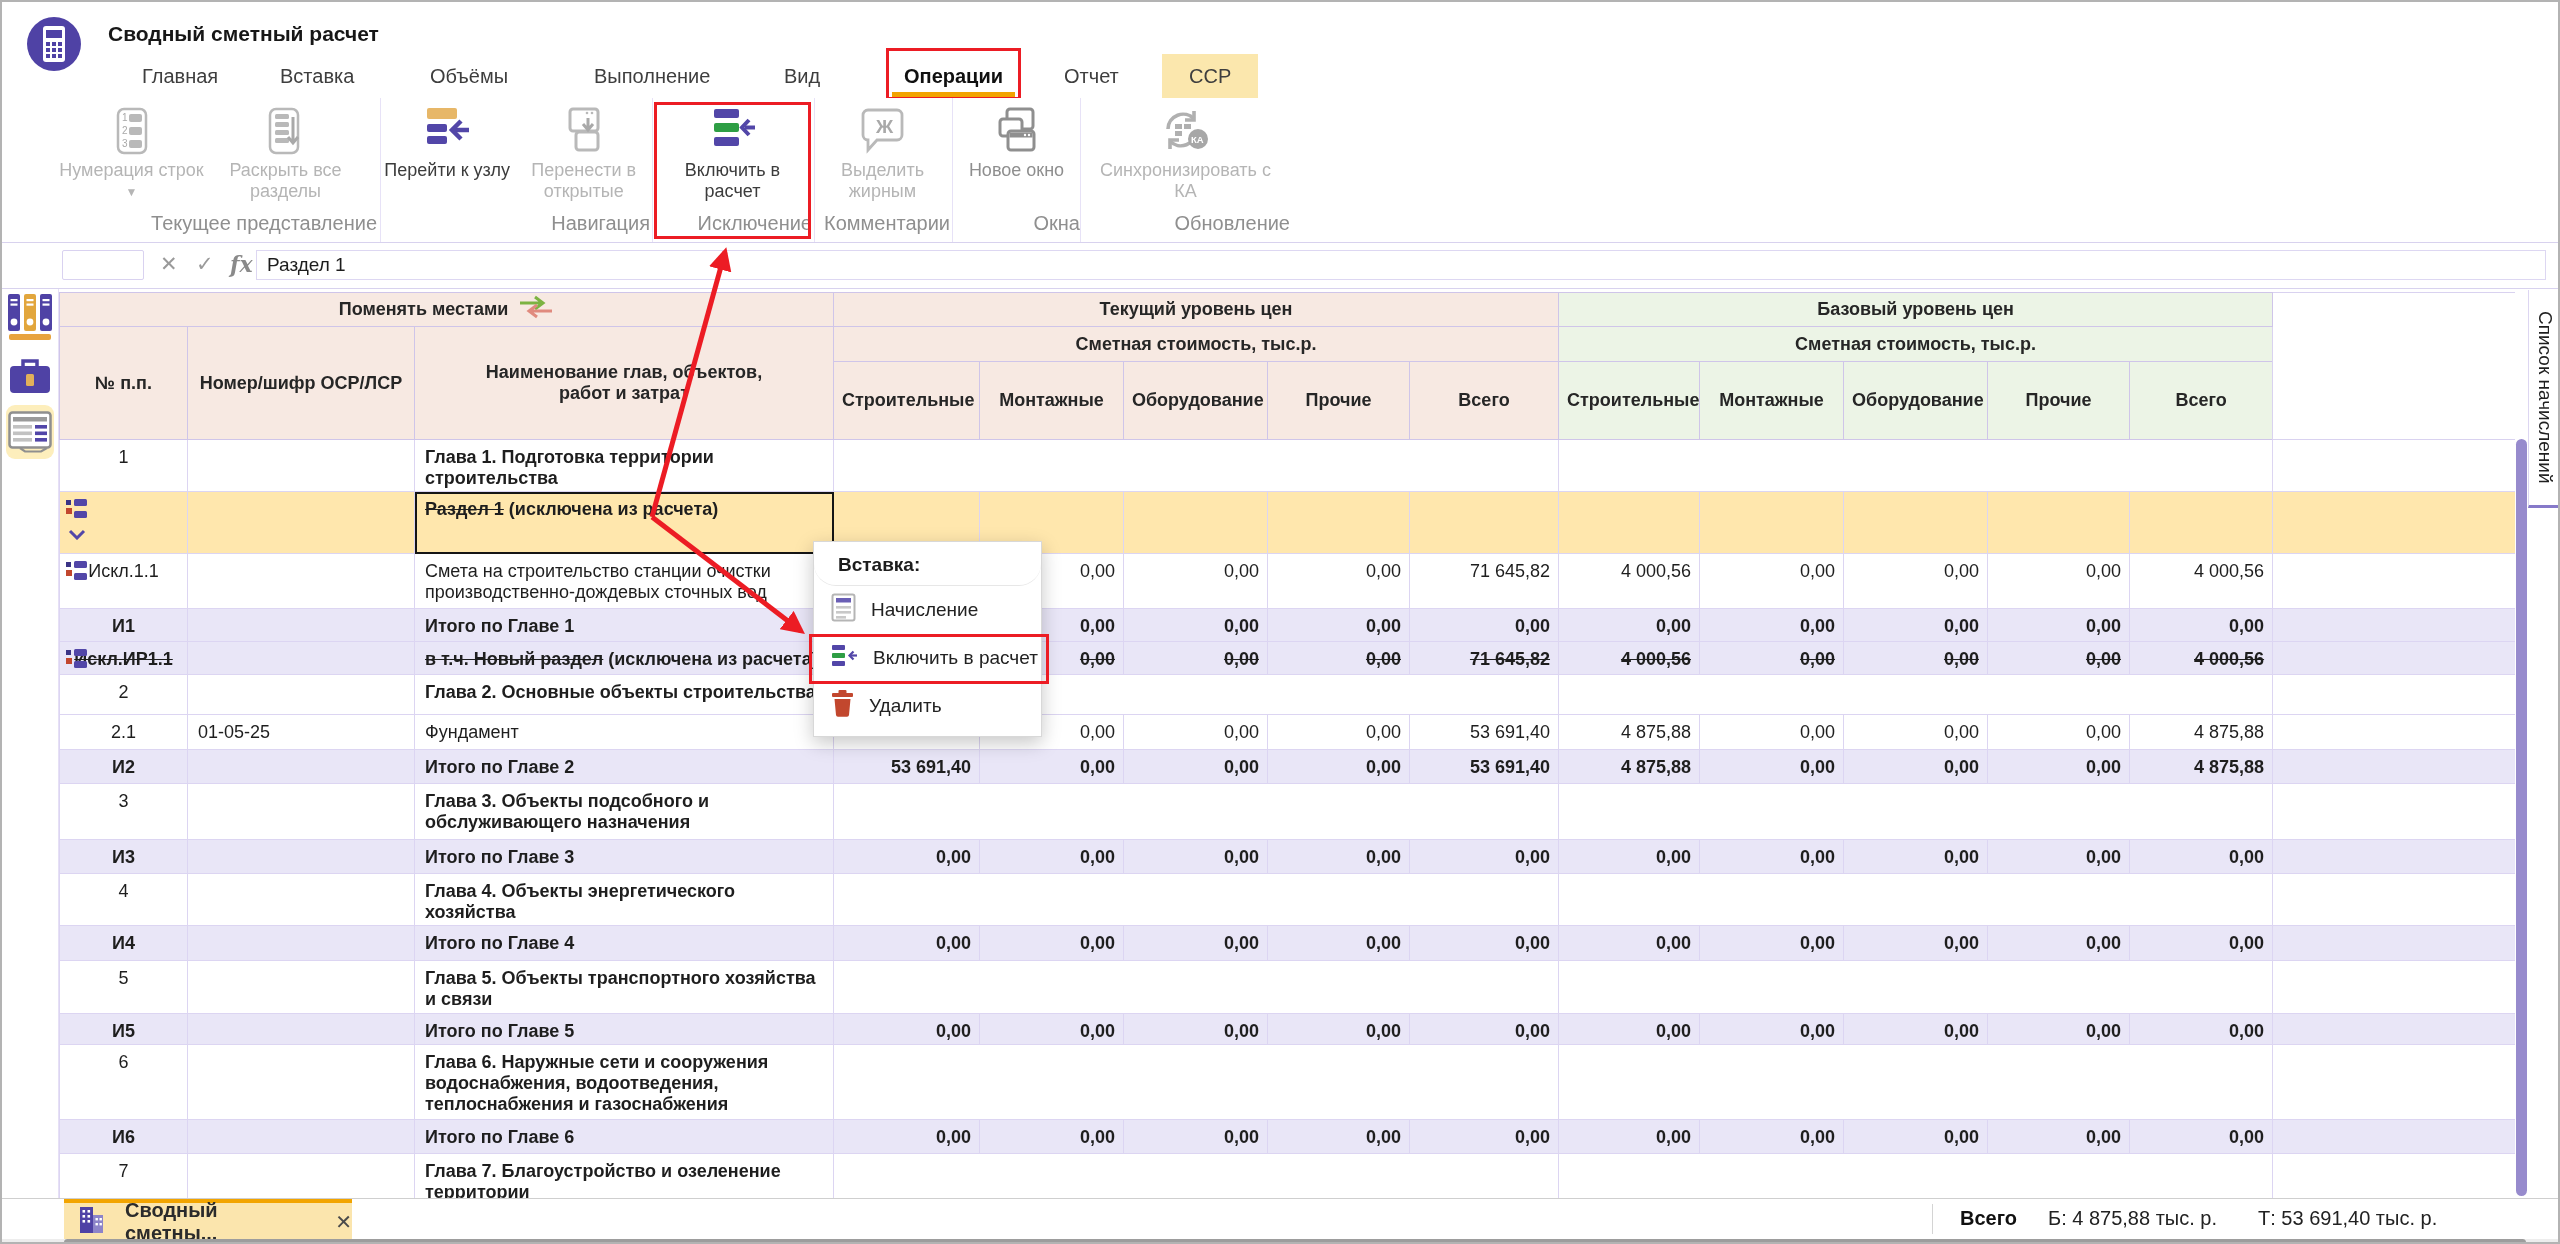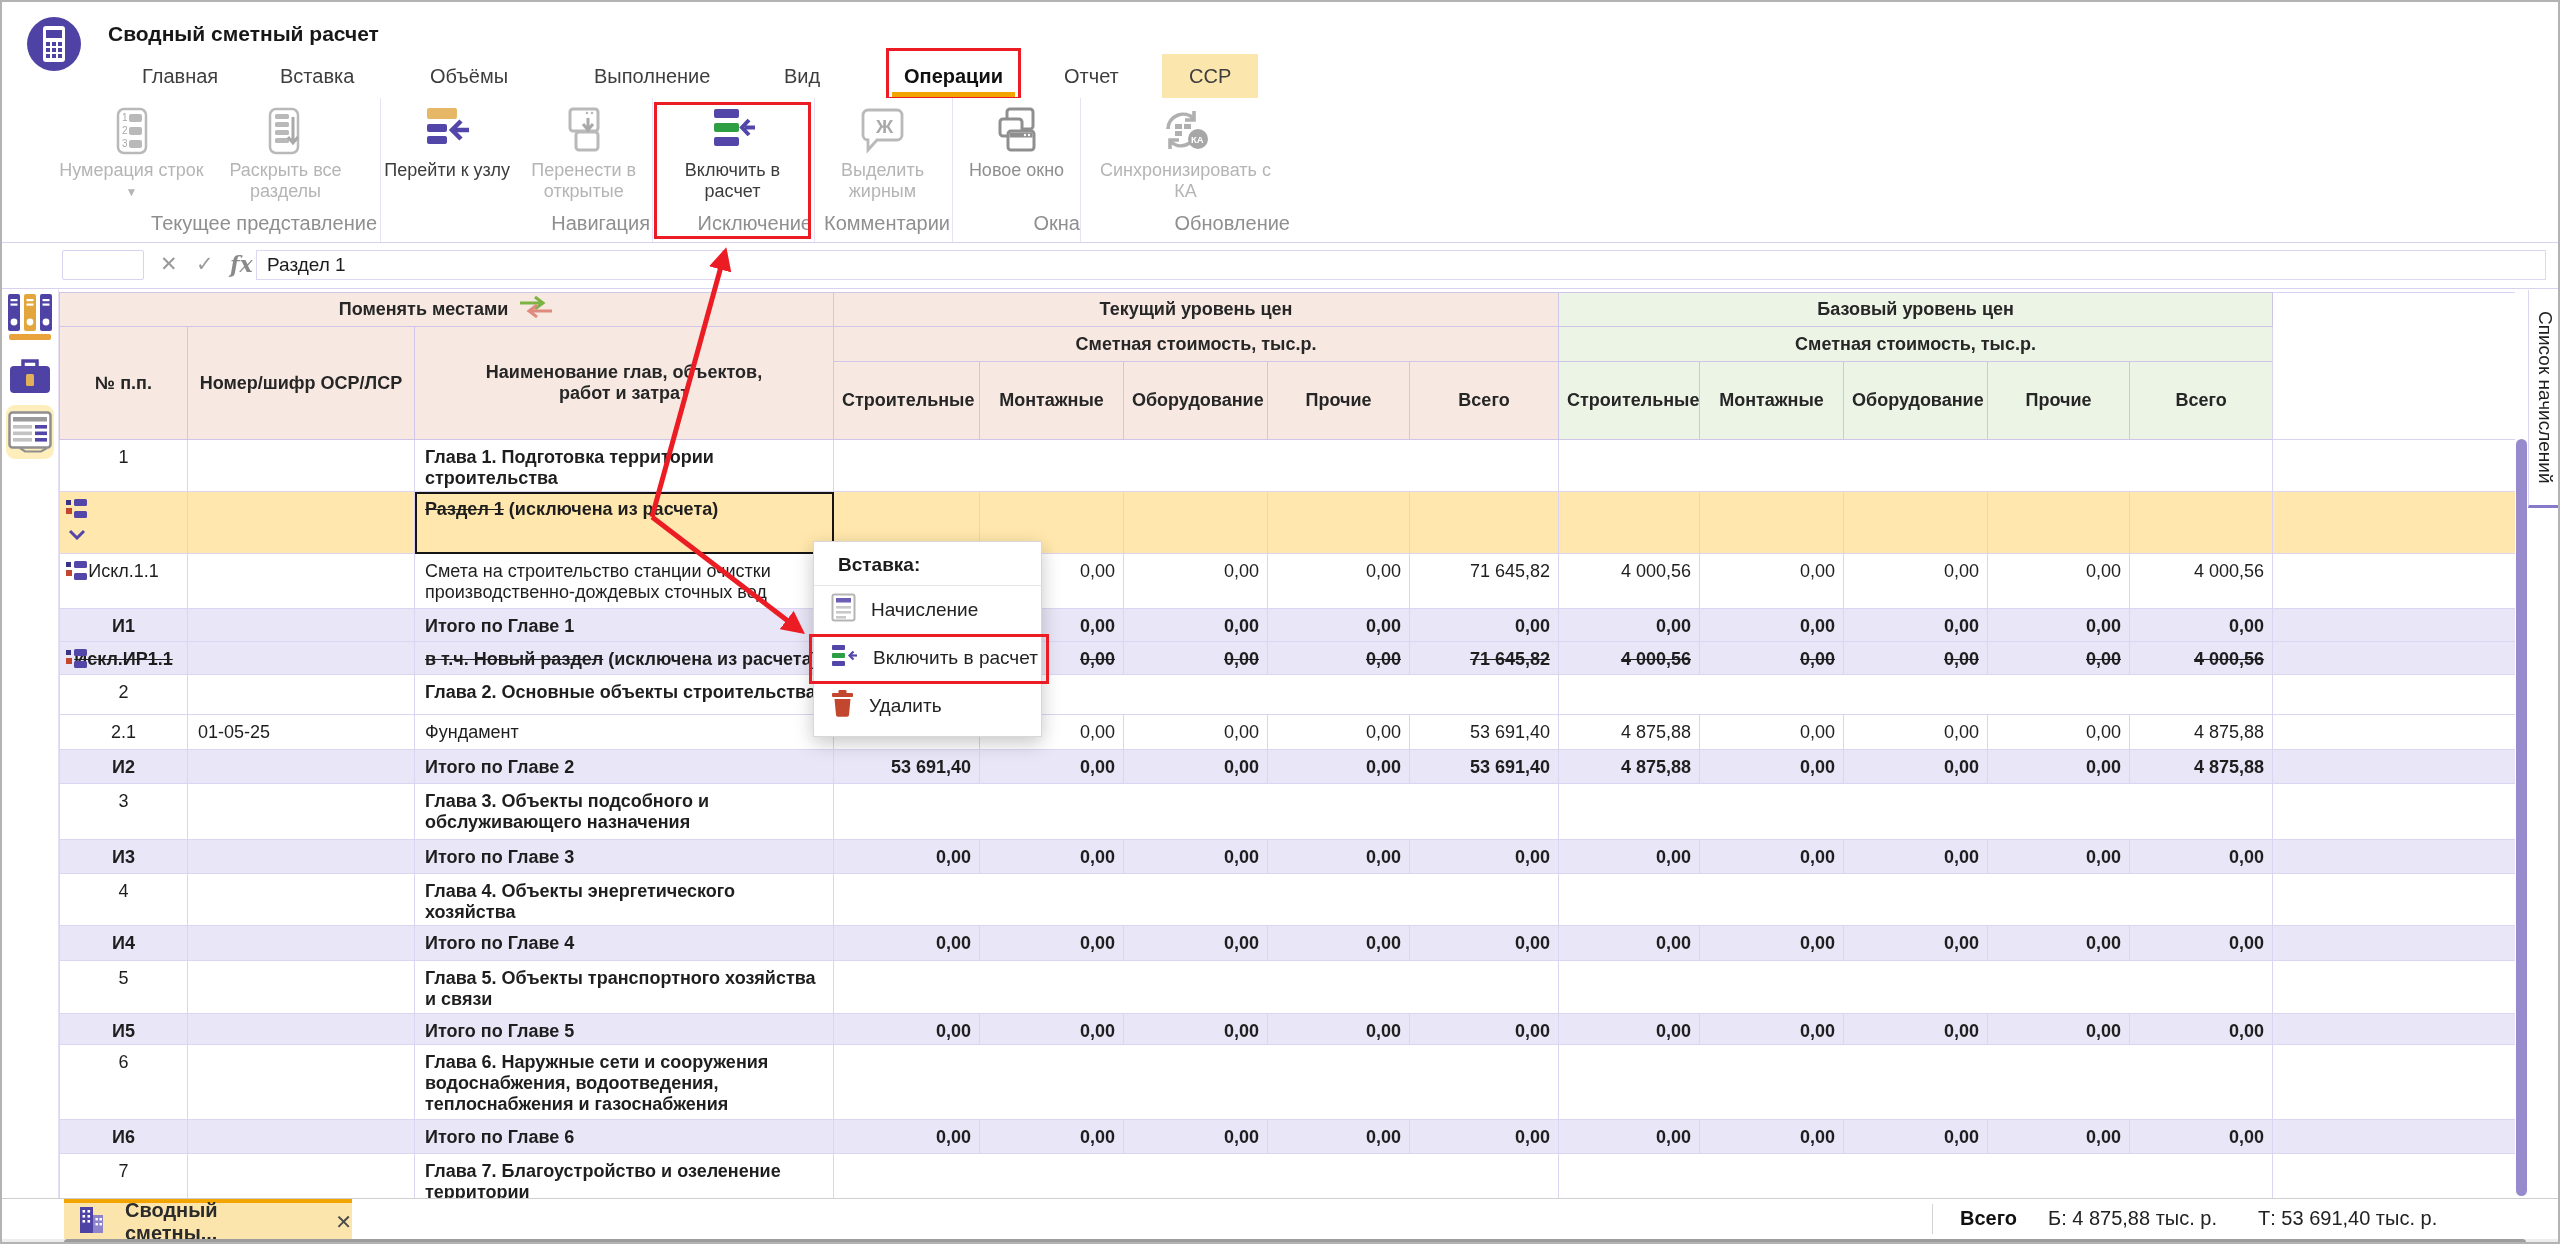--- a/index.html
+++ b/index.html
@@ -70,21 +70,21 @@
   .r-section .c-name{font-weight:700;}
   .r-strike .c-val,.r-strike .nt{text-decoration:line-through;}
   .strike-part{text-decoration:line-through;}
   .sel-cell{outline:2px solid #151515;outline-offset:-2px;}
   .node-ico{position:absolute;left:5px;top:6px;}
   .chev{position:absolute;left:8px;top:32px;}
 
   
   .menu{position:absolute;left:811px;top:539px;width:229px;height:196px;background:#fff;border:1px solid #d8d8d8;
         box-shadow:0 6px 18px rgba(0,0,0,.22);z-index:40;box-sizing:border-box;}
-  .menu-title{font-weight:700;font-size:19px;color:#1c1c1c;padding:12px 0 9px 24px;border-bottom:1px solid #e7e7e7;}
+  .menu-title{font-weight:700;font-size:19px;color:#1c1c1c;padding:12px 0 9px 24px;border-bottom:1px solid #e7e7e7;border-radius:22px;}
   .menu-item{display:flex;align-items:center;gap:15px;height:48px;padding-left:17px;font-size:19px;color:#222;cursor:pointer;}
   .menu-item.boxed{position:relative;}
   .menu-item.boxed::after{content:"";position:absolute;left:-5px;right:-8px;top:0;bottom:-2px;border:3px solid #ec1c24;}
 
   
   .vthumb{position:absolute;left:2514px;top:437px;width:11px;height:757px;background:#978bcd;border-radius:6px;}
   .side-tab{position:absolute;left:2526px;top:288px;width:33px;height:218px;background:#fff;border-left:1px solid #ddd6f2;
             border-bottom:3px solid #8679c9;writing-mode:vertical-rl;display:flex;align-items:center;justify-content:center;
             font-size:19px;color:#1f1f1f;box-sizing:border-box;}
 

